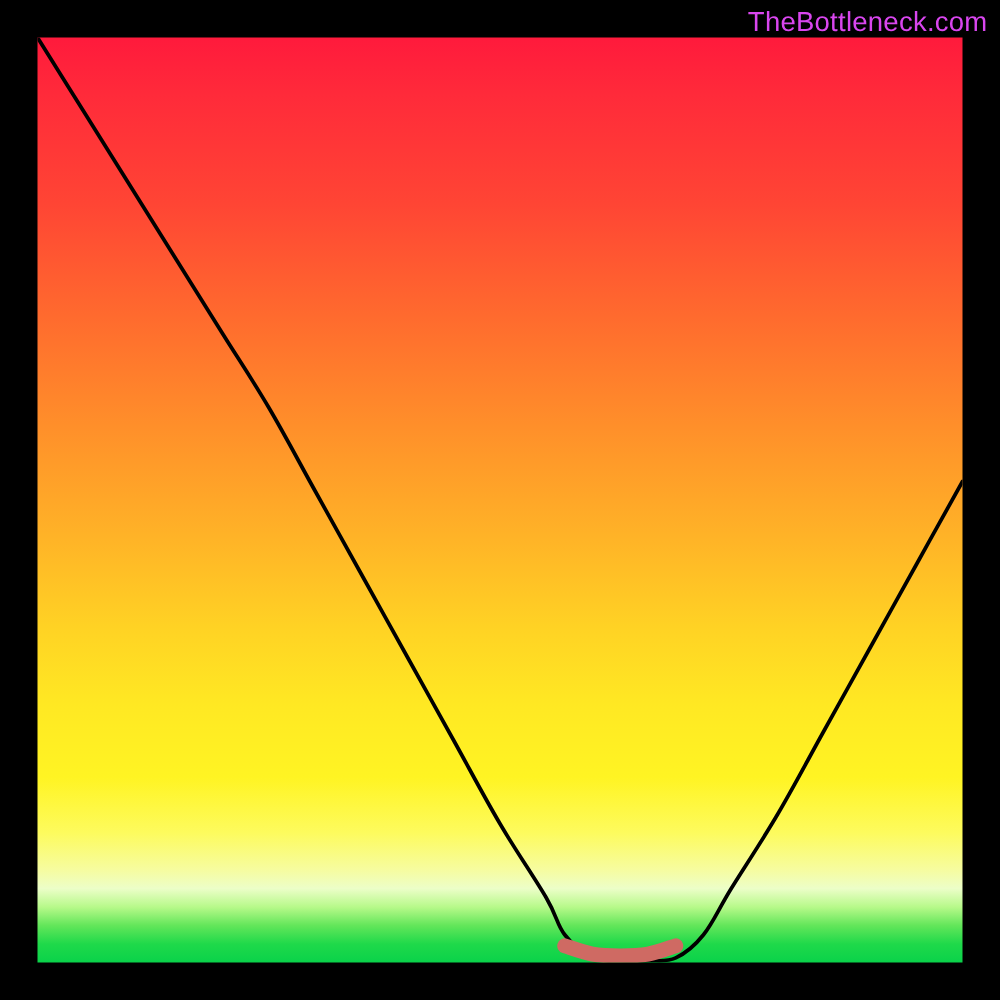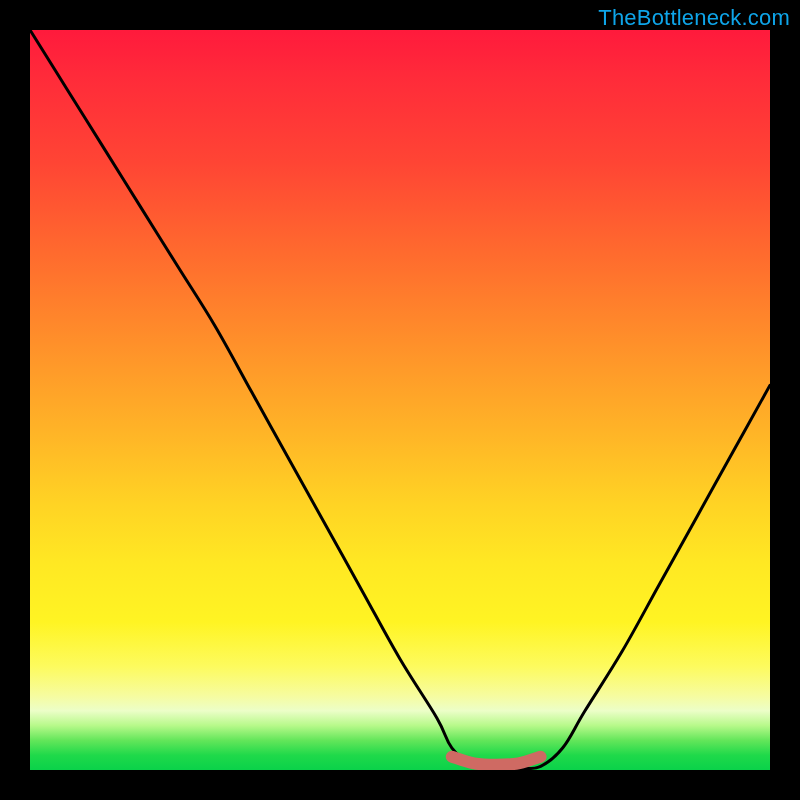--- a/index.html
+++ b/index.html
@@ -41,21 +41,21 @@
       #b7f98a 94%,
       #63e65a 96%,
       #1fd94a 98%,
       #0ad24a 100%
     );
   }
   .watermark {
     position: absolute;
     top: 5px;
     right: 10px;
-    color: #0ea5e9;
+    color: #d946ef;
     font-size: 22px;
     font-weight: 400;
     letter-spacing: 0.2px;
     user-select: none;
   }
   svg.curve {
     position: absolute;
     left: 0;
     top: 0;
     width: 740px;

